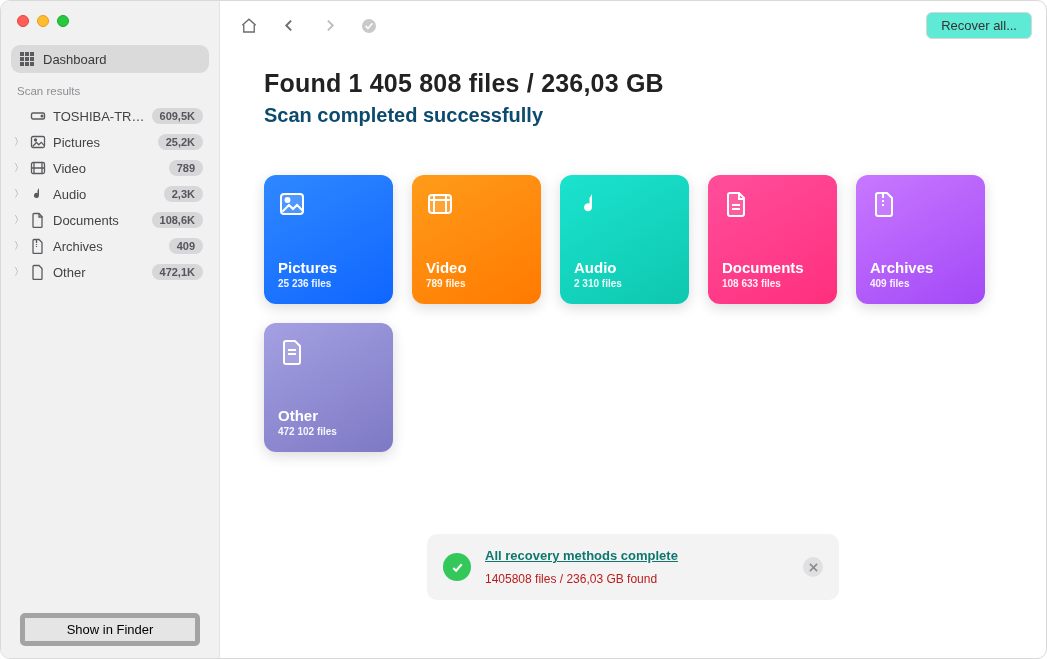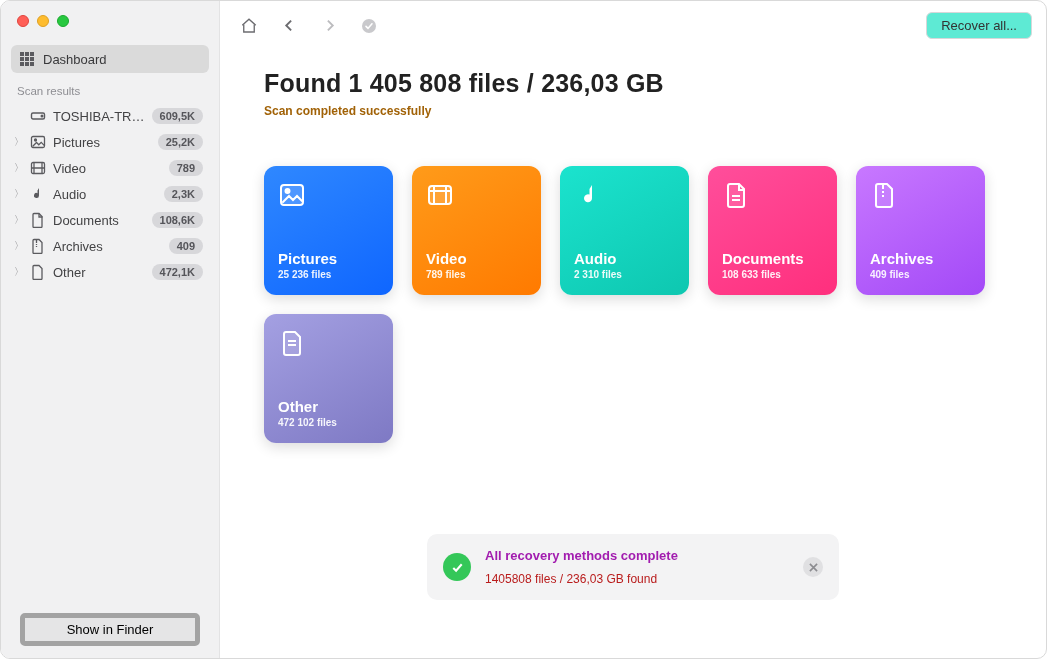--- a/index.html
+++ b/index.html
@@ -6,56 +6,56 @@
   html, body { width: 1047px; height: 659px; font-family: -apple-system, "Helvetica Neue", Arial, sans-serif; font-size: 13px; color: #222; }
   .window { width: 1047px; height: 659px; border: 1px solid #d9d9d9; border-radius: 10px; overflow: hidden; display: flex; background: #fff; position: relative; }
   
   .sidebar { width: 219px; flex: 0 0 219px; background: #f1f1f2; border-right: 1px solid #e3e3e4; display: flex; flex-direction: column; padding: 12px 10px 10px; position: relative; }
   .traffic { display: flex; gap: 8px; margin: 2px 0 18px 6px; }
   .tl { width: 12px; height: 12px; border-radius: 50%; }
   .tl.red { background: #ff5f57; border: .5px solid #e0443e; }
   .tl.yellow { background: #febc2e; border: .5px solid #dfa023; }
   .tl.green { background: #28c840; border: .5px solid #1baa2f; }
   .sb-item { display: flex; align-items: center; gap: 8px; padding: 6px 8px; border-radius: 6px; font-size: 13px; color: #39393b; }
-  .sb-item.selected { background: #dadada; }
+  .sb-item.selected { background: #dadada; border-radius: 9px; }
   .sb-section-title { color: #8e8e93; font-size: 11.5px; font-weight: 500; margin: 12px 0 6px 6px; }
   .sb-row { display: flex; align-items: center; gap: 7px; padding: 5px 6px 5px 3px; font-size: 13px; color: #434345; border-radius: 5px; }
   .sb-row .chev { width: 9px; color: #7b7b7d; font-size: 10px; }
   .sb-row .name { flex: 1; white-space: nowrap; overflow: hidden; text-overflow: ellipsis; }
   .badge { background: #d7d7da; color: #55555a; font-size: 11px; font-weight: 600; padding: 2px 8px; border-radius: 9px; min-width: 34px; text-align: center; }
   .ico { width: 16px; height: 16px; display: inline-flex; align-items: center; justify-content: center; color: #5b5b5f; }
   .ico svg { width: 16px; height: 16px; }
   .show-in-finder { position: absolute; bottom: 12px; left: 50%; transform: translateX(-50%); width: 180px; padding: 4px 10px; font-size: 13px; background: #e5e5e6; border: 5px solid #a3a3a3; border-radius: 5px; text-align: center; }
   
   .main { flex: 1; display: flex; flex-direction: column; position: relative; }
   .toolbar { height: 50px; display: flex; align-items: center; padding: 0 14px; gap: 10px; border-bottom: 1px solid transparent; }
   .tb-btn { width: 30px; height: 28px; display: inline-flex; align-items: center; justify-content: center; color: #6c6c70; border-radius: 6px; }
   .tb-btn.disabled { color: #bcbcbf; }
   .tb-spacer { flex: 1; }
   .btn-white { border: 1px solid #d7d7d9; background: #5eead4; padding: 5px 14px; border-radius: 6px; font-size: 13px; color: #333; }
   .btn-blue { background: #0b84ff; color: #fff; padding: 5px 12px; border-radius: 6px; font-size: 13px; border: none; font-weight: 600; }
   .hl-red { outline: 3px solid #ff0009; outline-offset: 0; border-radius: 6px; }
   .content { padding: 18px 40px 0 44px; flex: 1; overflow: auto; }
   .h-title { font-size: 25px; font-weight: 800; letter-spacing: .2px; }
-  .h-sub { font-size: 12px; font-weight: 700; color: #a16207; margin-top: 6px; }
+  .h-sub { font-size: 20px; font-weight: 700; color: #0c4a6e; margin-top: 6px; }
   .cards { display: flex; flex-wrap: wrap; gap: 19px; margin-top: 48px; }
   .card { width: 129px; height: 129px; border-radius: 12px; padding: 15px 14px; color: #fff; display: flex; flex-direction: column; justify-content: space-between; box-shadow: 0 4px 14px rgba(0,0,0,.14); }
   .card .c-icon { width: 28px; height: 28px; }
   .card .c-title { font-size: 15px; font-weight: 700; }
   .card .c-sub { font-size: 10px; font-weight: 600; opacity: .92; margin-top: 2px; }
   .c-pictures  { background: linear-gradient(150deg,#2f88ff,#0f66ff); }
   .c-video     { background: linear-gradient(150deg,#ff9b1a,#ff7a00); }
   .c-audio     { background: linear-gradient(150deg,#1be3ce,#0ec7b0); }
   .c-documents { background: linear-gradient(150deg,#ff4e9b,#ff2f7d); }
   .c-archives  { background: linear-gradient(150deg,#c878ff,#a349f7); }
   .c-other     { background: linear-gradient(150deg,#a4a0e2,#7e79c4); }
   
   .toast { position: absolute; bottom: 58px; left: 50%; transform: translateX(-50%); width: 412px; background: #f3f3f4; border-radius: 10px; padding: 14px 16px; display: flex; align-items: center; gap: 14px; }
   .toast .ok { width: 28px; height: 28px; border-radius: 50%; background: #34c759; display: flex; align-items: center; justify-content: center; color: #fff; }
-  .toast .tmsg .tt { font-size: 13px; font-weight: 700; color: #a21caf; }
+  .toast .tmsg .tt { font-size: 13px; font-weight: 700; color: #0f766e; text-decoration: underline; }
   .toast .tmsg .ts { font-size: 12px; color: #b91c1c; margin-top: 9px; }
   .toast .x { margin-left: auto; width: 20px; height: 20px; border-radius: 50%; background: #e0e0e2; display: flex; align-items: center; justify-content: center; color: #8c8c90; font-size: 11px; }
 </style>
 </head>
 <body>
 
 <div class="window">
 
   <aside class="sidebar">
     <div class="traffic">

